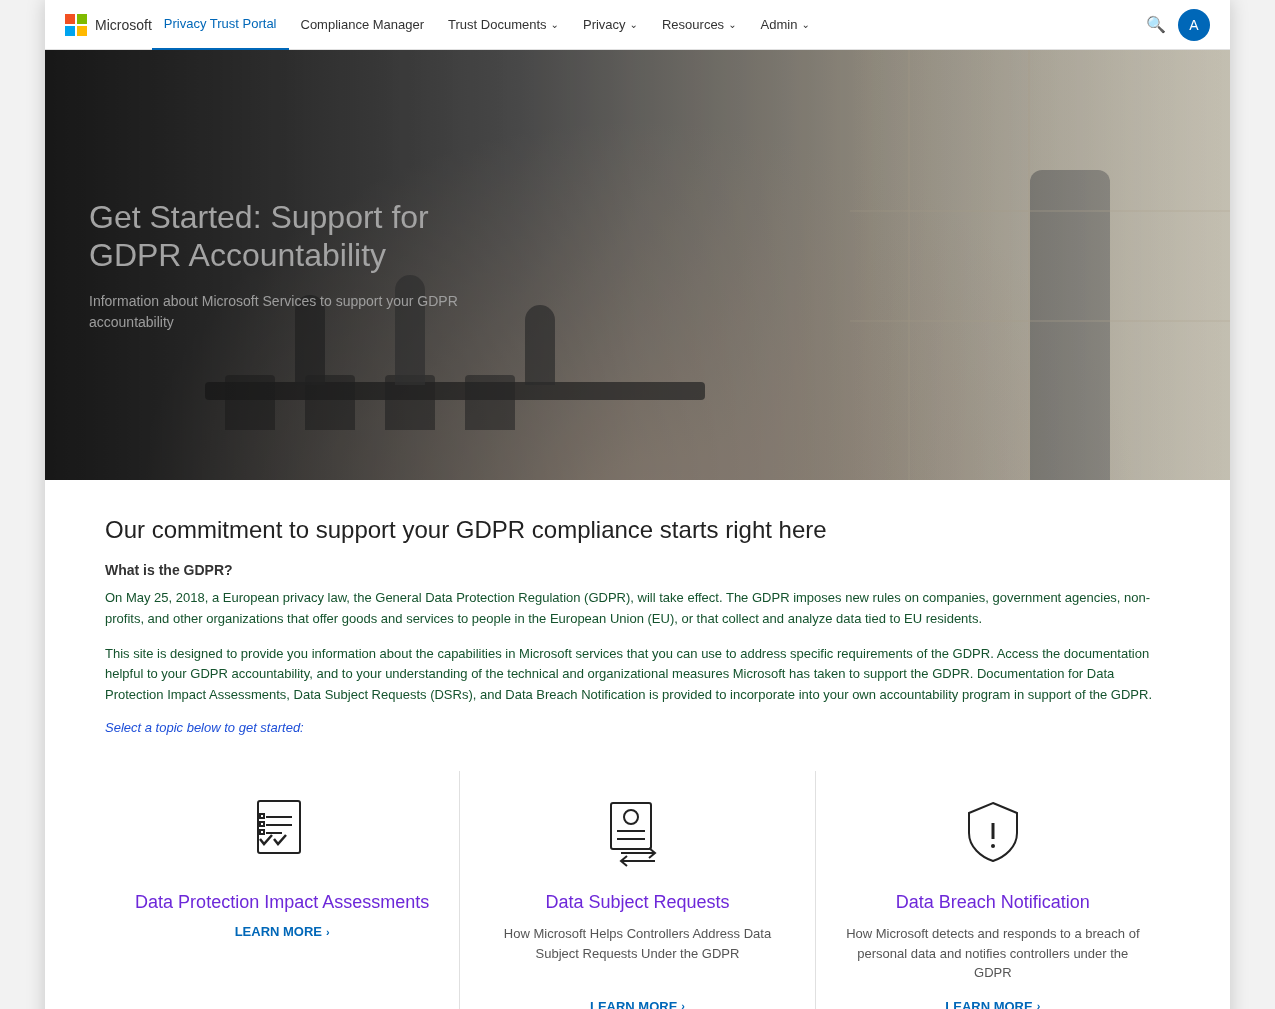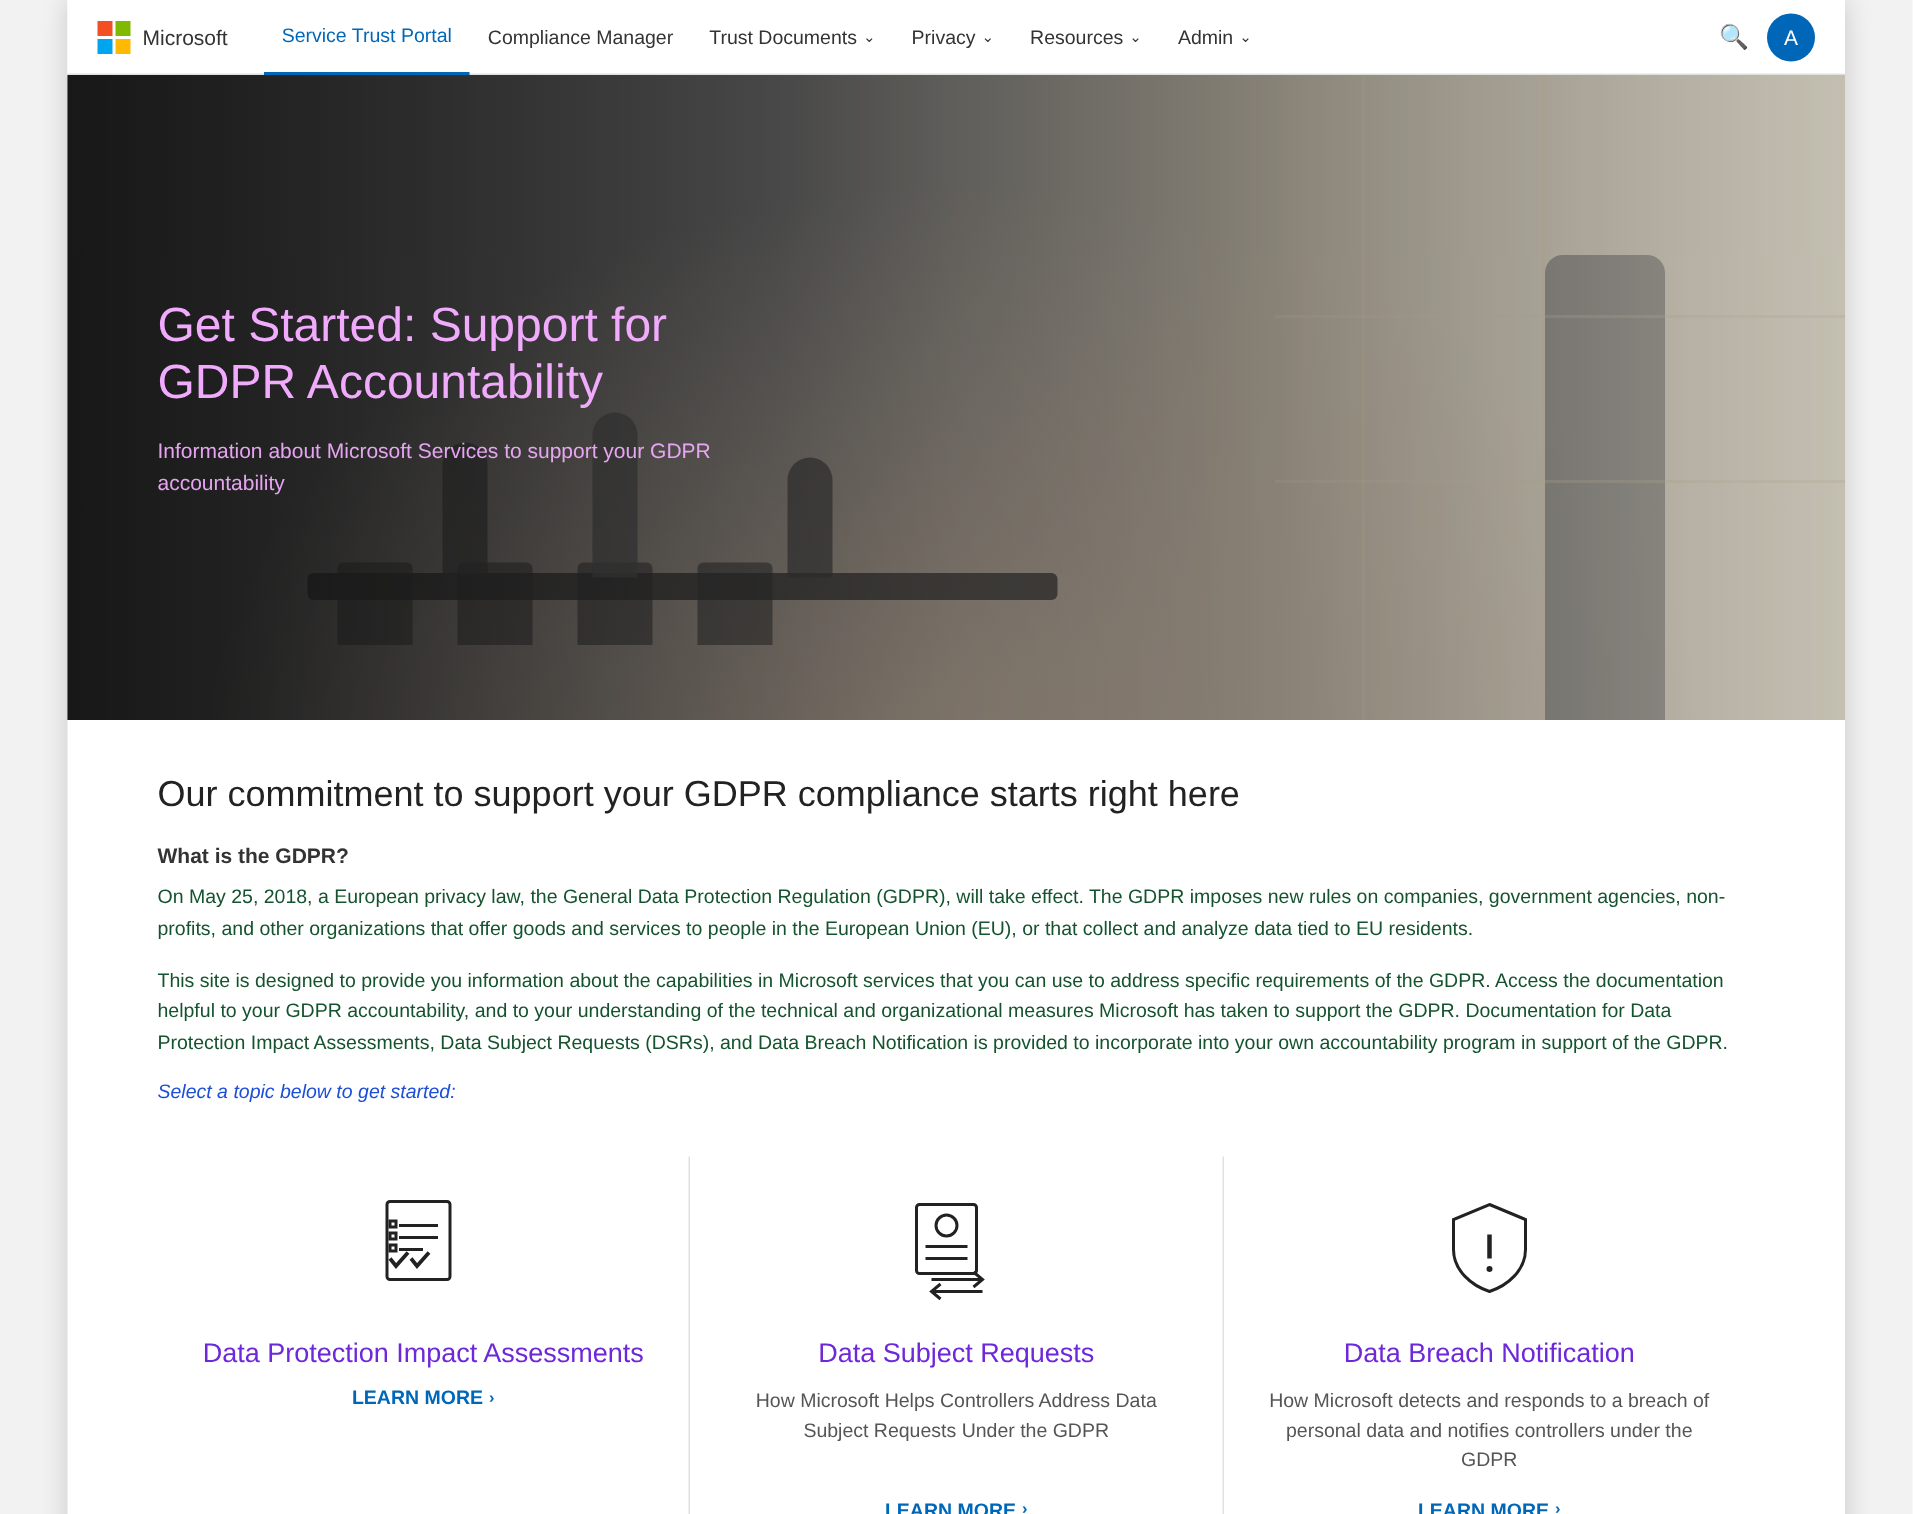--- a/index.html
+++ b/index.html
@@ -19,21 +19,20 @@
       align-items: center;
       background: #fff;
       border-bottom: 1px solid #e0e0e0;
       padding: 0 20px;
       height: 50px;
       position: relative;
     }
     .nav-logo {
       display: flex;
       align-items: center;
-      margin-right: 24px;
     }
     .ms-grid {
       display: grid;
       grid-template-columns: 1fr 1fr;
       grid-template-rows: 1fr 1fr;
       width: 22px;
       height: 22px;
       gap: 2px;
       margin-right: 8px;
     }
@@ -113,23 +112,23 @@
       opacity: 0.85;
     }
     .hero-overlay {
       position: absolute;
       inset: 0;
       background: linear-gradient(to right, rgba(0,0,0,0.6) 0%, rgba(0,0,0,0.2) 50%, transparent 100%);
     }
     .hero-content {
       position: absolute;
       top: 50%;
-      left: 60px;
+      left: 44px;
       transform: translateY(-50%);
-      color: #f0abfc;
+      color: #a3a3a3;
       max-width: 400px;
     }
     .hero-title {
       font-size: 32px;
       font-weight: 300;
       line-height: 1.2;
       margin-bottom: 16px;
     }
     .hero-subtitle {
       font-size: 14px;
@@ -231,21 +230,21 @@
     <div class="nav-logo">
       <div class="ms-grid">
         <span></span>
           <span></span>
           <span></span>
           <span></span>
       </div>
       <span class="nav-logo-text">Microsoft</span>
     </div>
     <div class="nav-links">
-      <a class="nav-link active">Service Trust Portal</a>
+      <a class="nav-link active">Privacy Trust Portal</a>
       <a class="nav-link">Compliance Manager</a>
       <a class="nav-link">
         <span>Trust Documents</span>
         <span class="nav-link-chevron">⌄</span>
       </a>
       <a class="nav-link">
         <span>Privacy</span>
         <span class="nav-link-chevron">⌄</span>
       </a>
       <a class="nav-link">

